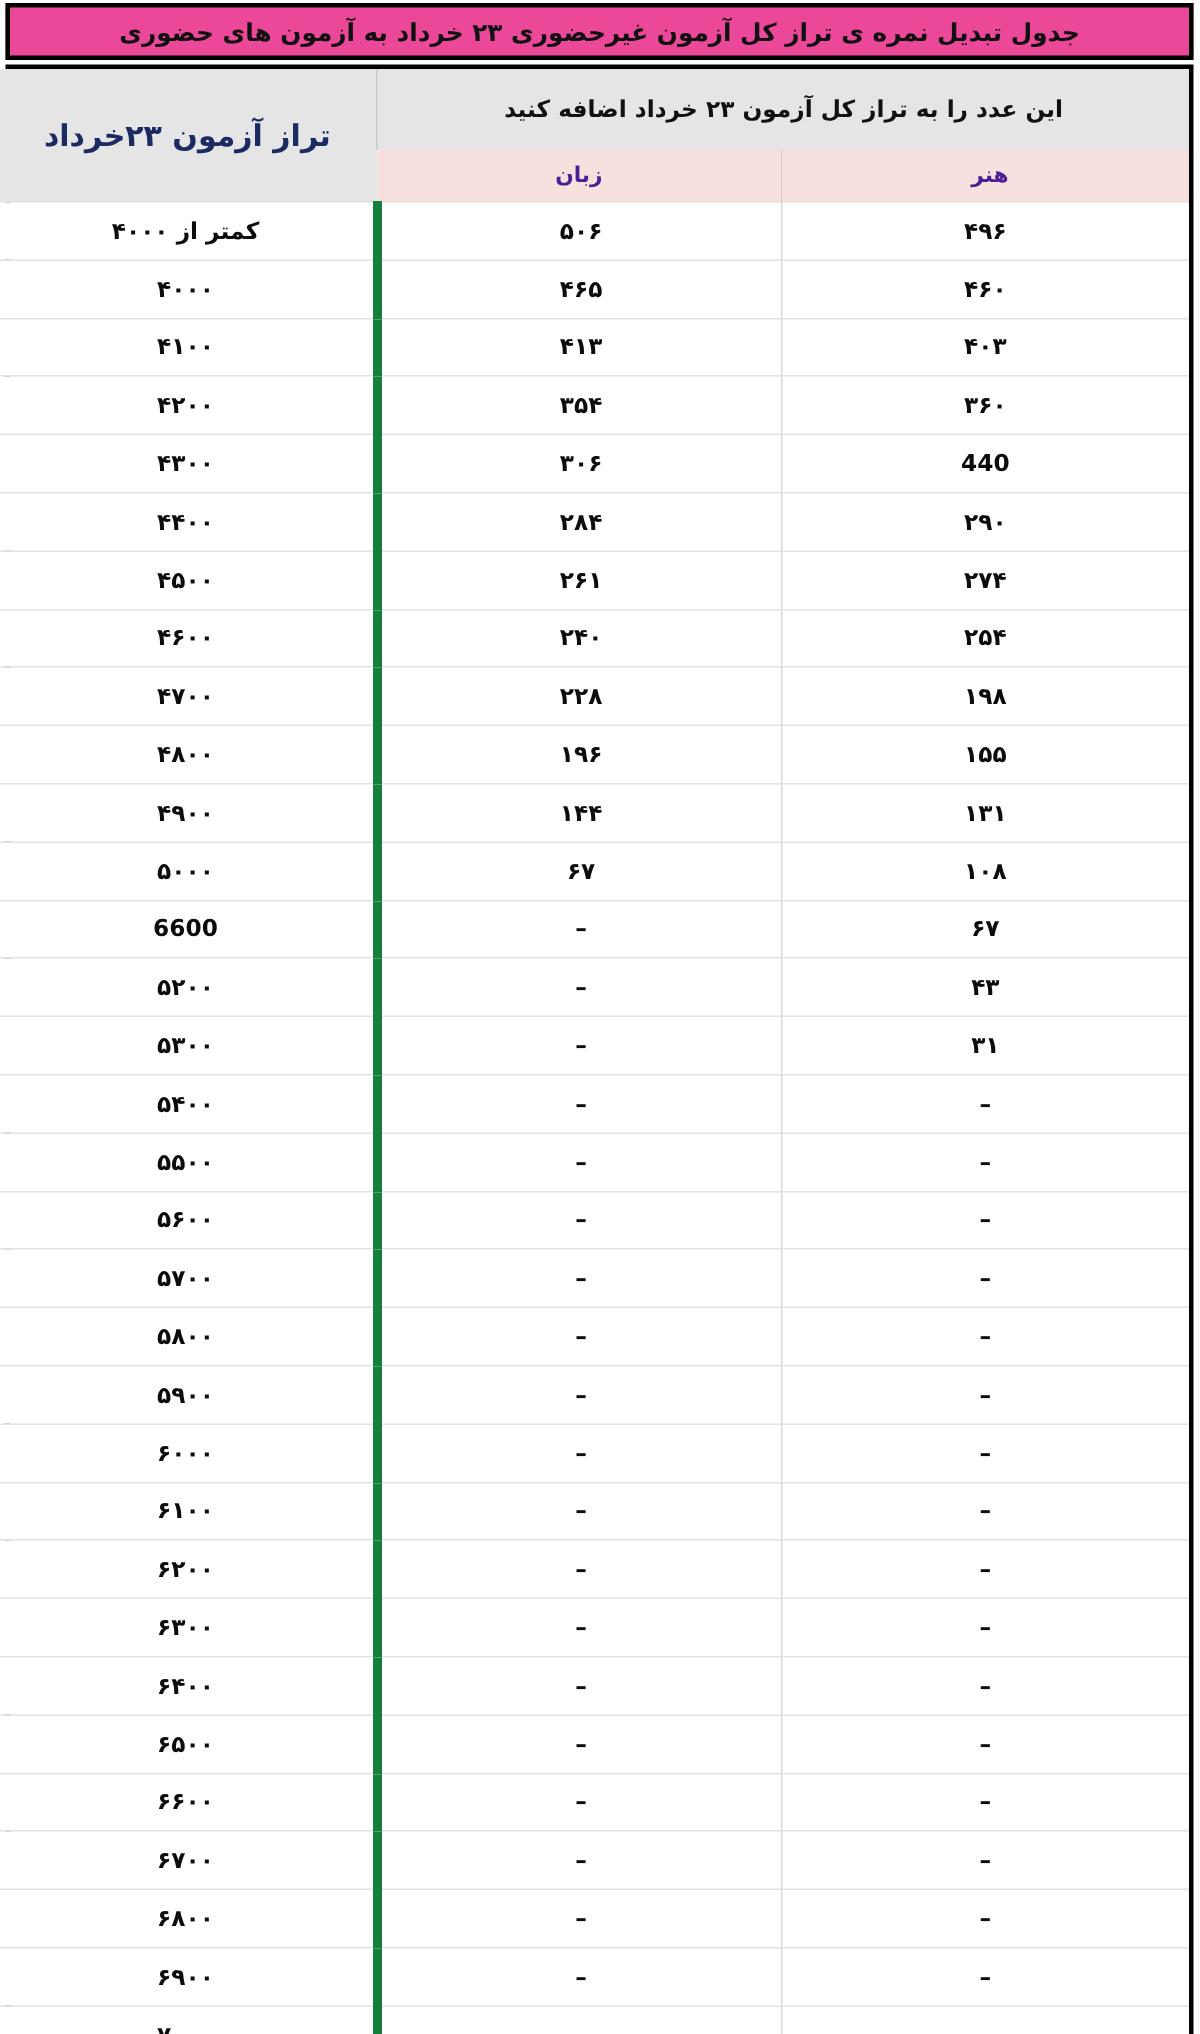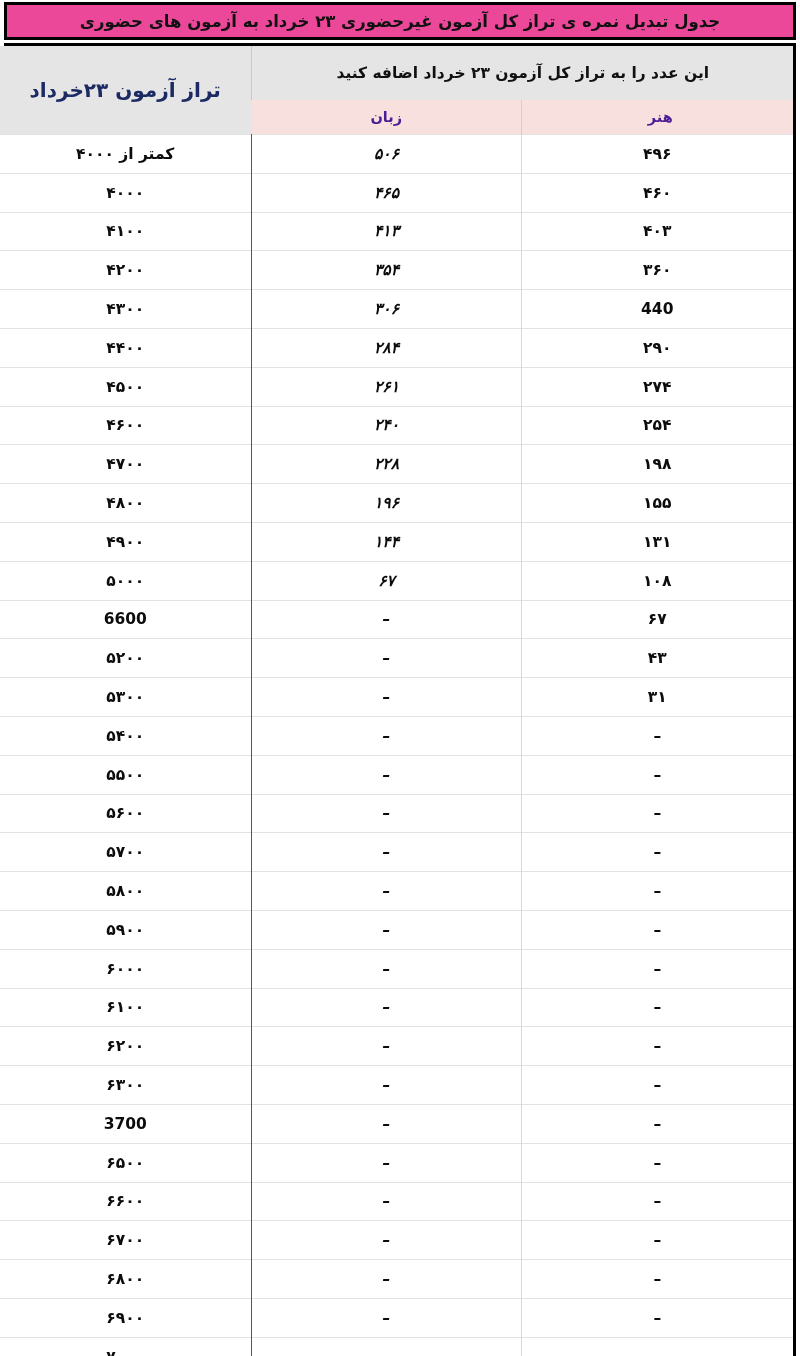--- a/index.html
+++ b/index.html
@@ -105,21 +105,21 @@
     vertical-align: middle;
     text-align: center;
     font-size: 15.5px;
     font-weight: bold;
     color: #0c0c0c;
     background: #ffffff;
     border-top: 1px solid #e2e2e2;
     padding: 0 6px;
   }
   td.col-honar { border-left: 1px solid #d8d8d8; }
-  td.col-zaban { border-left: 1px solid #15803d; font-style: italic; }
+  td.col-zaban { border-left: 6px solid #15803d; }
   td.col-taraz { }
 
   td.dash {
     font-size: 17px;
     color: #141414;
   }
 </style>
 </head>
 <body>
 
@@ -268,21 +268,21 @@
             <td class="col-taraz">۶۲۰۰</td>
           </tr>
           <tr class="data-row">
             <td class="col-honar dash">–</td>
             <td class="col-zaban dash">–</td>
             <td class="col-taraz">۶۳۰۰</td>
           </tr>
           <tr class="data-row">
             <td class="col-honar dash">–</td>
             <td class="col-zaban dash">–</td>
-            <td class="col-taraz">3700</td>
+            <td class="col-taraz">۶۴۰۰</td>
           </tr>
           <tr class="data-row">
             <td class="col-honar dash">–</td>
             <td class="col-zaban dash">–</td>
             <td class="col-taraz">۶۵۰۰</td>
           </tr>
           <tr class="data-row">
             <td class="col-honar dash">–</td>
             <td class="col-zaban dash">–</td>
             <td class="col-taraz">۶۶۰۰</td>

